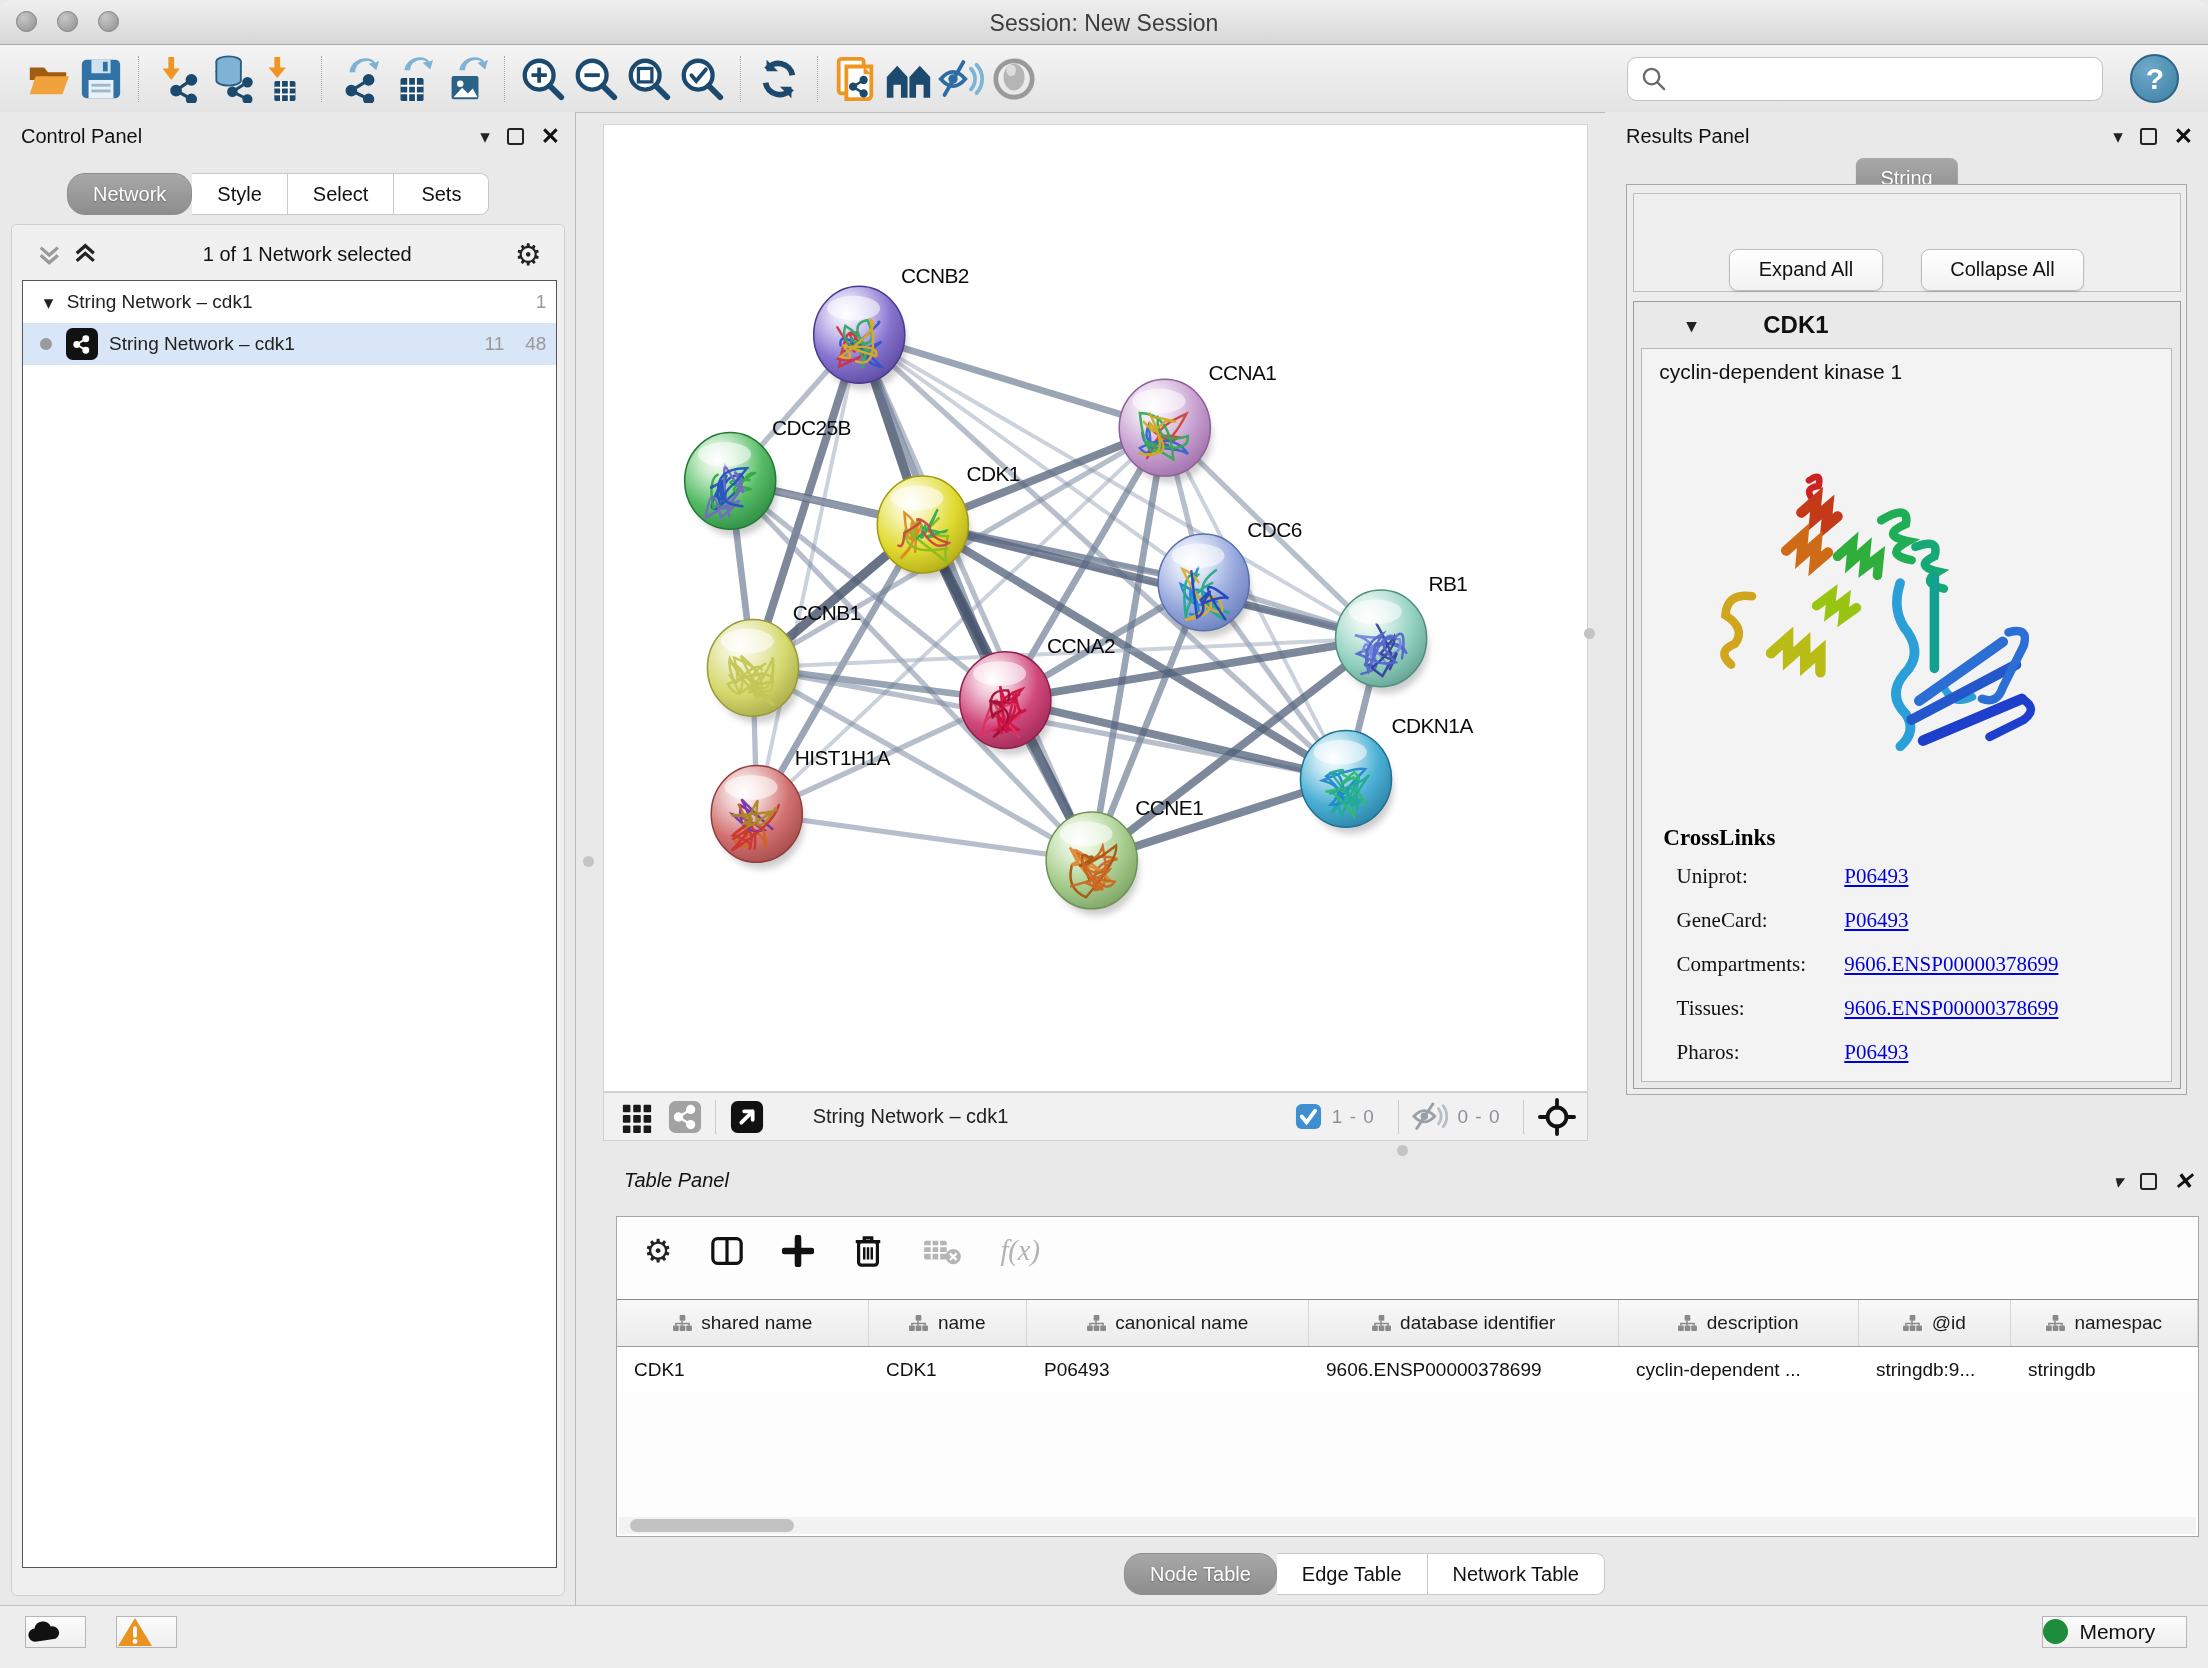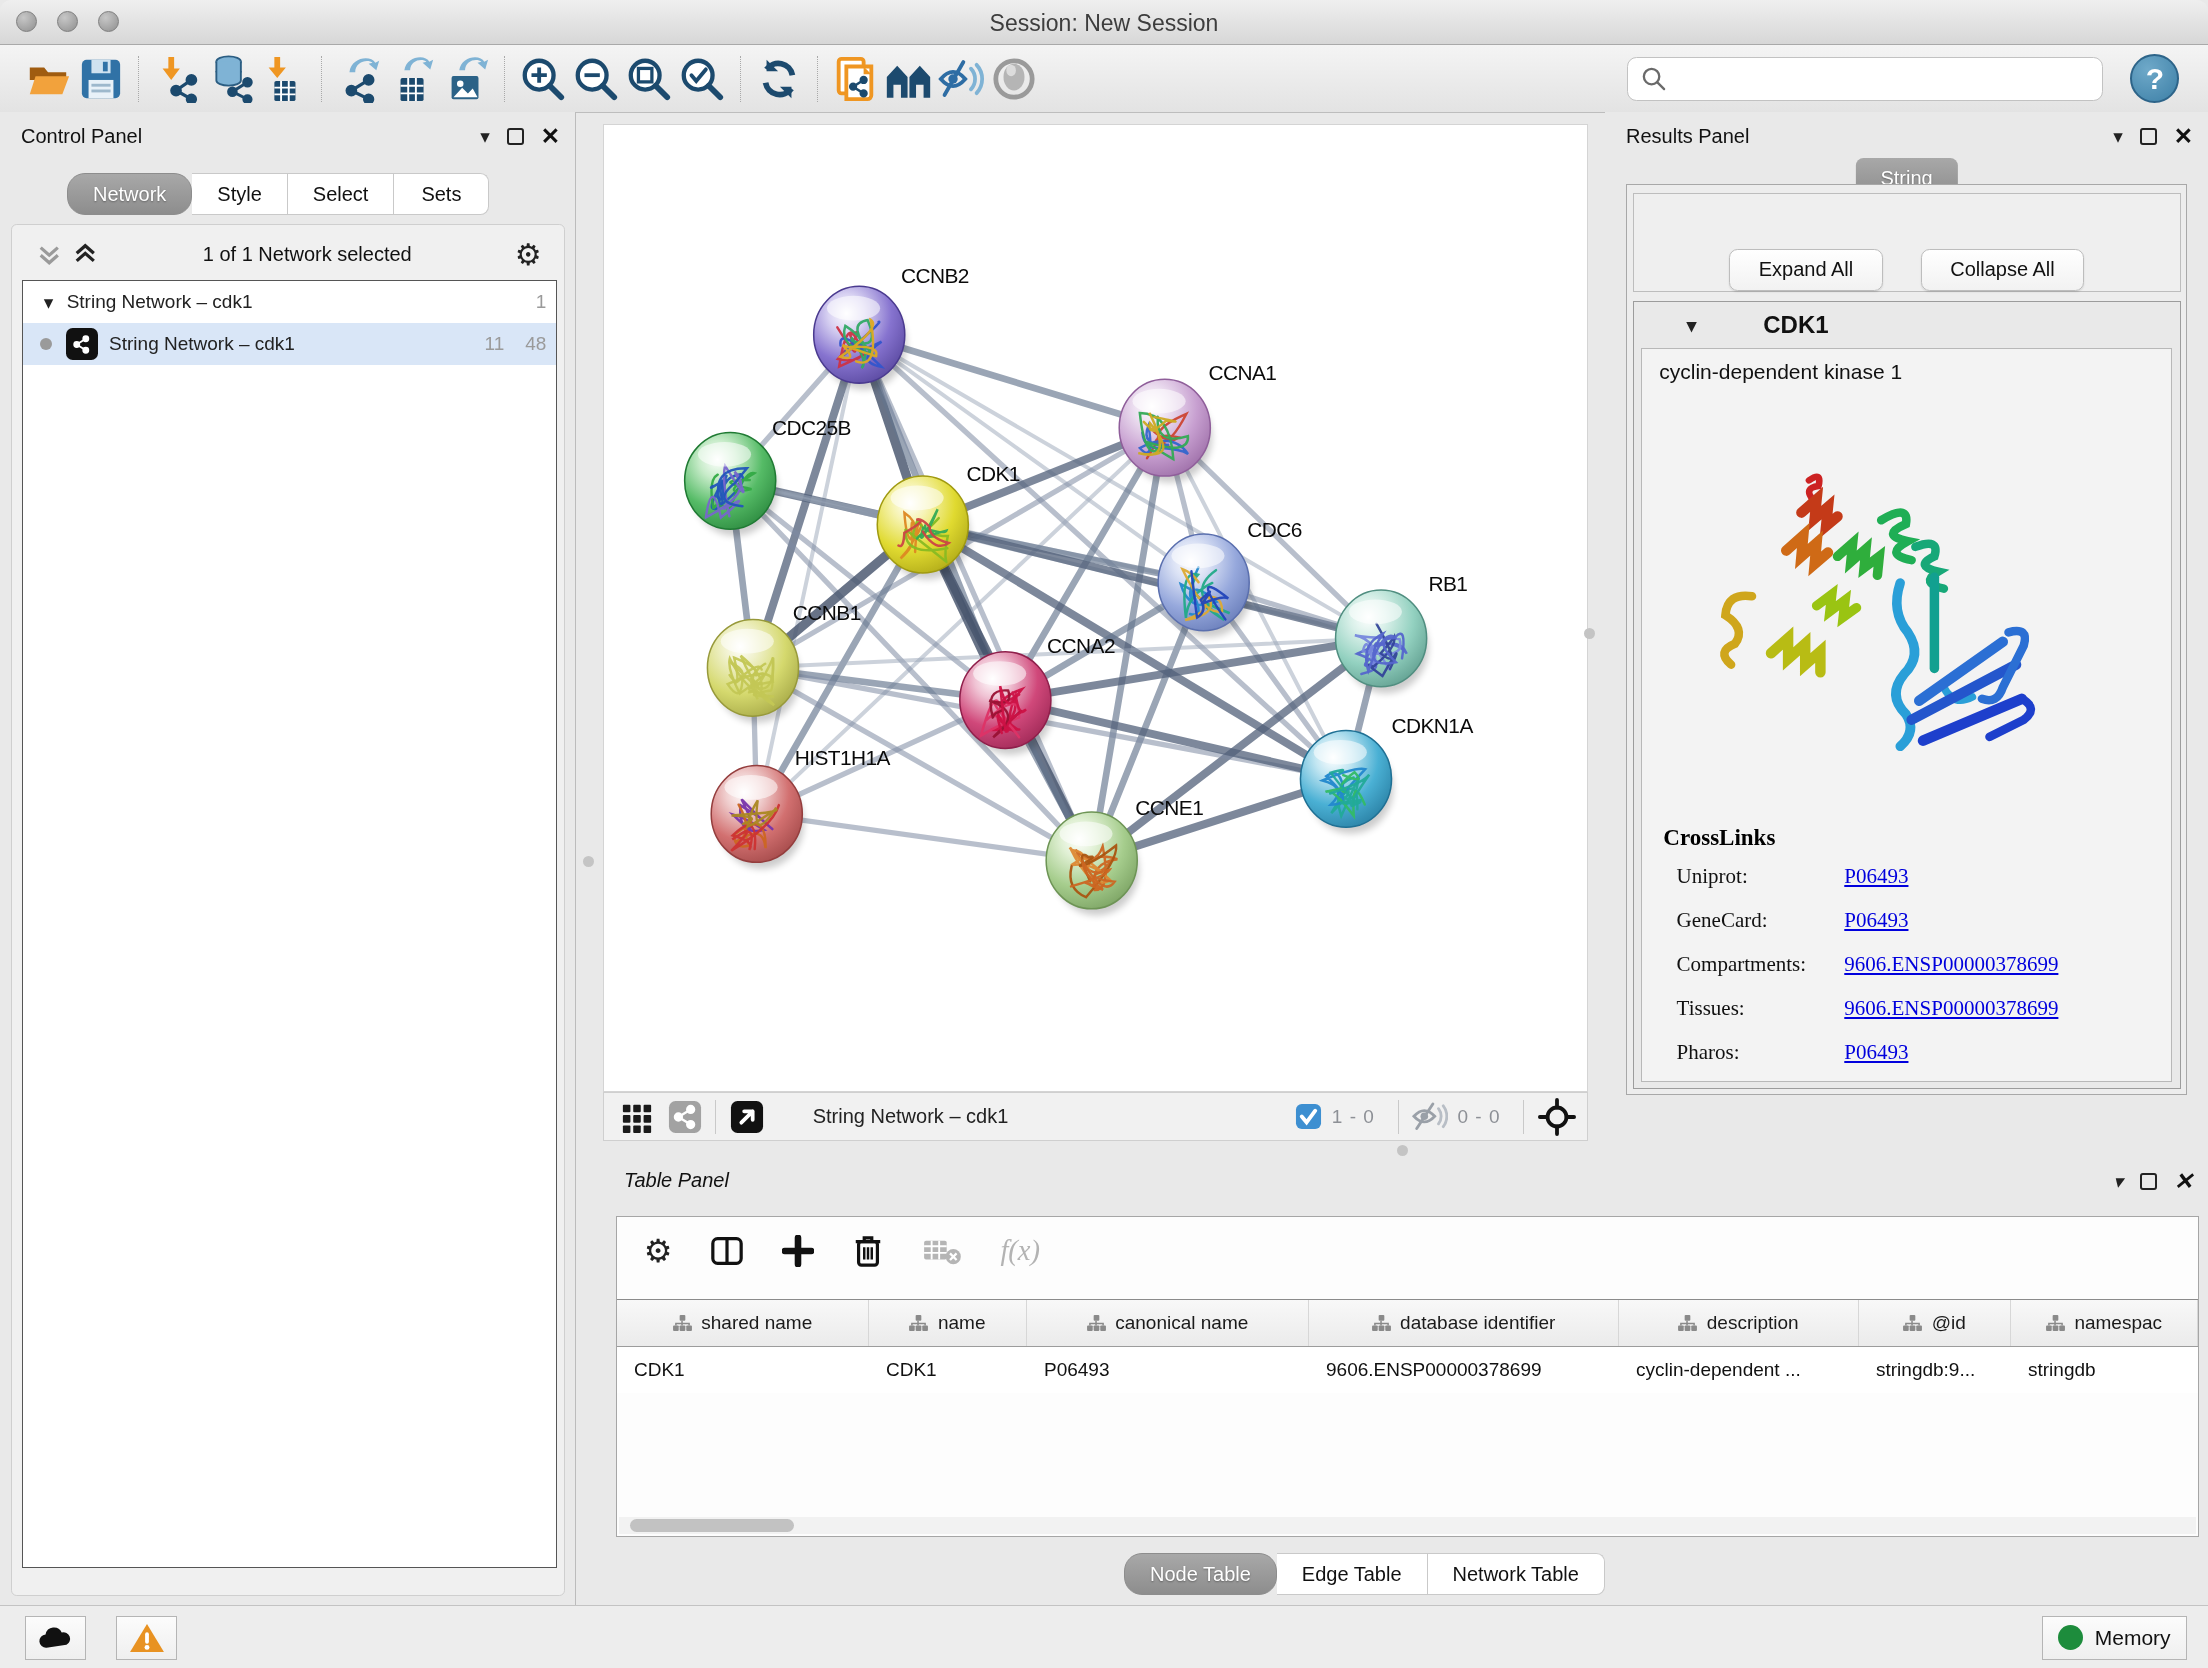--- a/index.html
+++ b/index.html
@@ -99,22 +99,22 @@
   .th { display:flex; align-items:center; justify-content:center; gap:9.5px; font-size:19px; color:#1a1a1a;
     border-right:1px solid #d7d7d7; overflow:hidden; white-space:nowrap; }
   .tbl-row { position:absolute; left:0; top:130px; right:0; height:46px; display:flex; background:#fff; }
   .td { display:flex; align-items:center; font-size:19px; color:#111; padding-left:17px; overflow:hidden; white-space:nowrap; }
   .hscroll { position:absolute; left:1.9px; bottom:1.9px; right:1.9px; height:17px; background:#f2f2f2; }
   .hthumb { position:absolute; left:11.4px; top:1.9px; width:164px; height:13.3px; border-radius:6.7px; background:#c2c2c2; }
   .table-tabs { left:1124px; top:1553px; }
 
   
   .statusbar { position:absolute; left:0; top:1605px; width:2208px; height:63px; background:#ededed; border-top:1px solid #c3c3c3; }
-  .sb-btn { position:absolute; top:9.5px; height:44px; background:linear-gradient(#fcfcfc,#efefef); border:1.9px solid #b5b5b5;
-    display:flex; align-items:center; justify-content:center; }
+  .sb-btn { position:absolute; top:9.5px; height:32px; background:linear-gradient(#fcfcfc,#efefef); border:1.9px solid #b5b5b5;
+    display:flex; align-items:center; }
   .sb-cloud { left:25px; width:61px; }
   .sb-warn { left:116px; width:61px; }
   .sb-mem { right:21px; width:145px; gap:11.4px; font-size:21px; color:#111; }
   .mem-dot { width:25px; height:25px; border-radius:50%; background:#1d8c3c; }
 </style>
 </head>
 <body>
 
 <div class="titlebar">
   <div class="traffic t1"></div>

